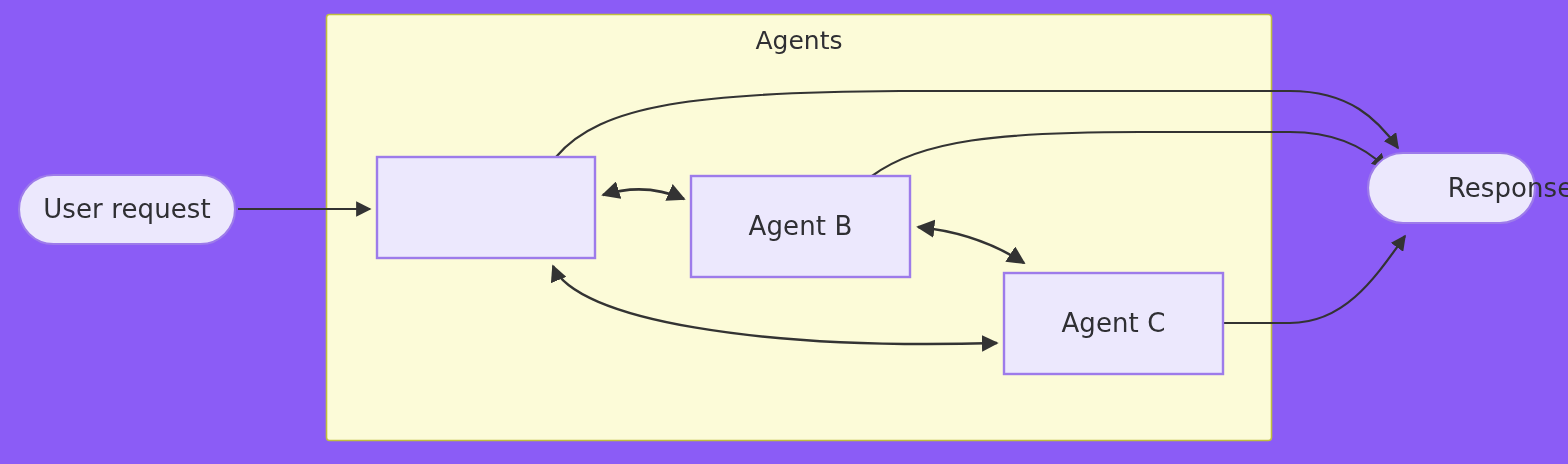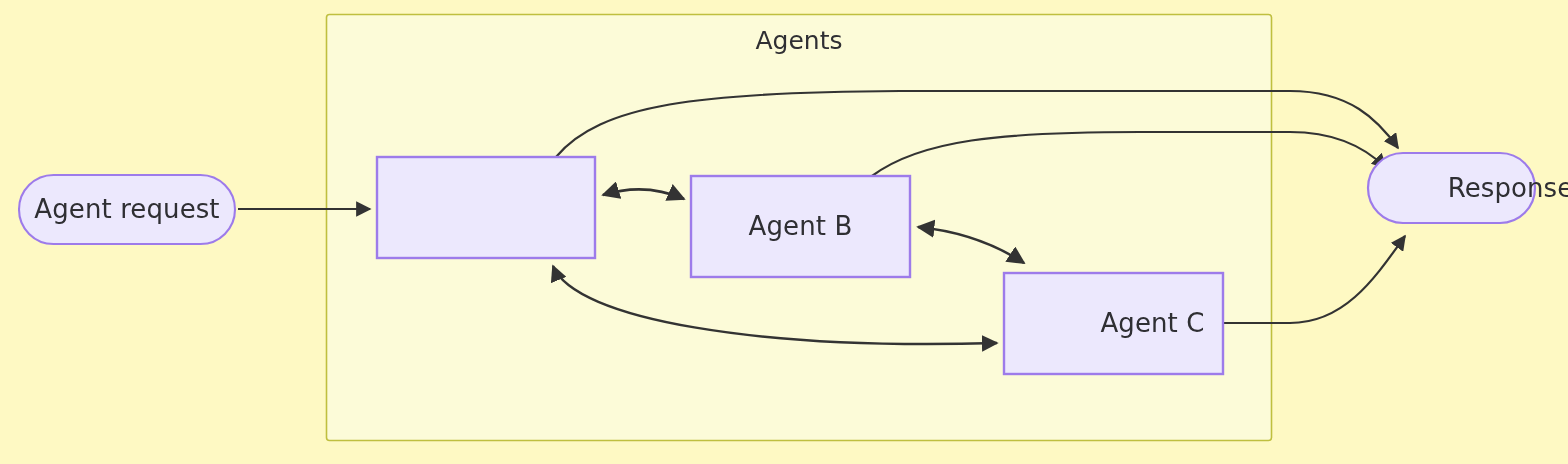--- a/index.html
+++ b/index.html
@@ -10,21 +10,21 @@
   body {
     width: 1568px;
     height: 464px;
     font-family: "DejaVu Sans", sans-serif;
     overflow: hidden;
   }
   #diagram-root {
     position: relative;
     width: 1568px;
     height: 464px;
-    background: #fef9c3;
+    background: #8b5cf6;
   }
   #diagram-svg {
     position: absolute;
     inset: 0;
     width: 1568px;
     height: 464px;
     display: block;
   }
   .node-label {
     position: absolute;
@@ -99,22 +99,22 @@
 
     <rect x="691" y="176" width="219" height="101" rx="0" ry="0" fill="#ece8fd" stroke="#9d7bea" stroke-width="2.4"></rect>
 
     <rect x="1004" y="273" width="219" height="101" rx="0" ry="0" fill="#ece8fd" stroke="#9d7bea" stroke-width="2.4"></rect>
 
     <rect x="1368" y="153" width="167" height="70" rx="35" ry="35" fill="#ece8fd" stroke="#9d7bea" stroke-width="2.2"></rect>
   </svg>
 
   <div class="cluster-label" style="left:326px; top:26px; width:946px;">Agents</div>
 
-  <div class="node-label" style="left:18px; top:174px; width:218px; height:71px;">Agent request</div>
+  <div class="node-label" style="left:18px; top:174px; width:218px; height:71px;">User request</div>
 
 
   <div class="node-label" style="left:690px; top:175px; width:221px; height:103px;text-align:right;">Agent B</div>
 
-  <div class="node-label" style="left:1003px; top:272px; width:221px; height:103px;margin-left:39px;">Agent C</div>
+  <div class="node-label" style="left:1003px; top:272px; width:221px; height:103px;">Agent C</div>
 
   <div class="node-label" style="left:1426px; top:152px; width:169px; height:72px;">Response</div>
 
 </div>
 
 </body></html>

